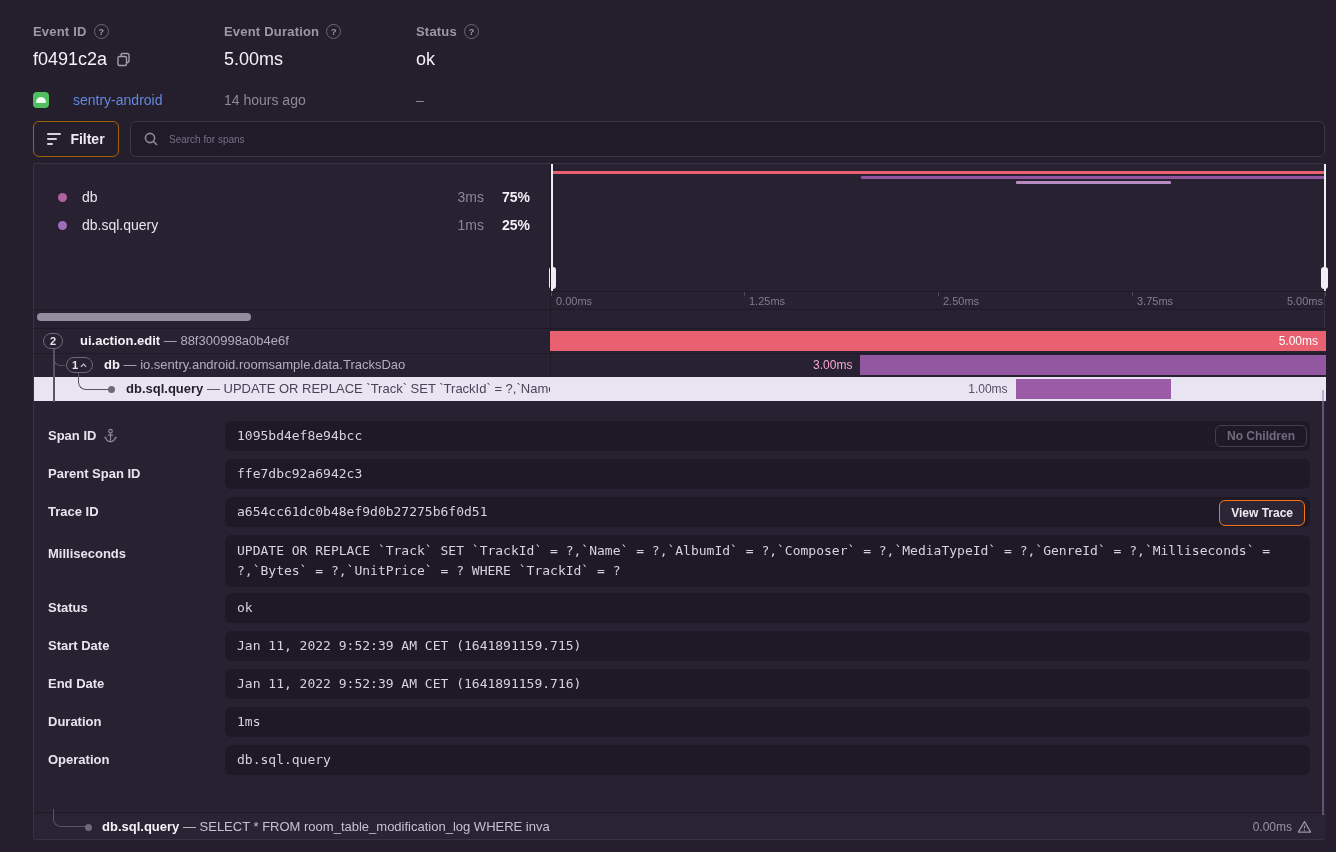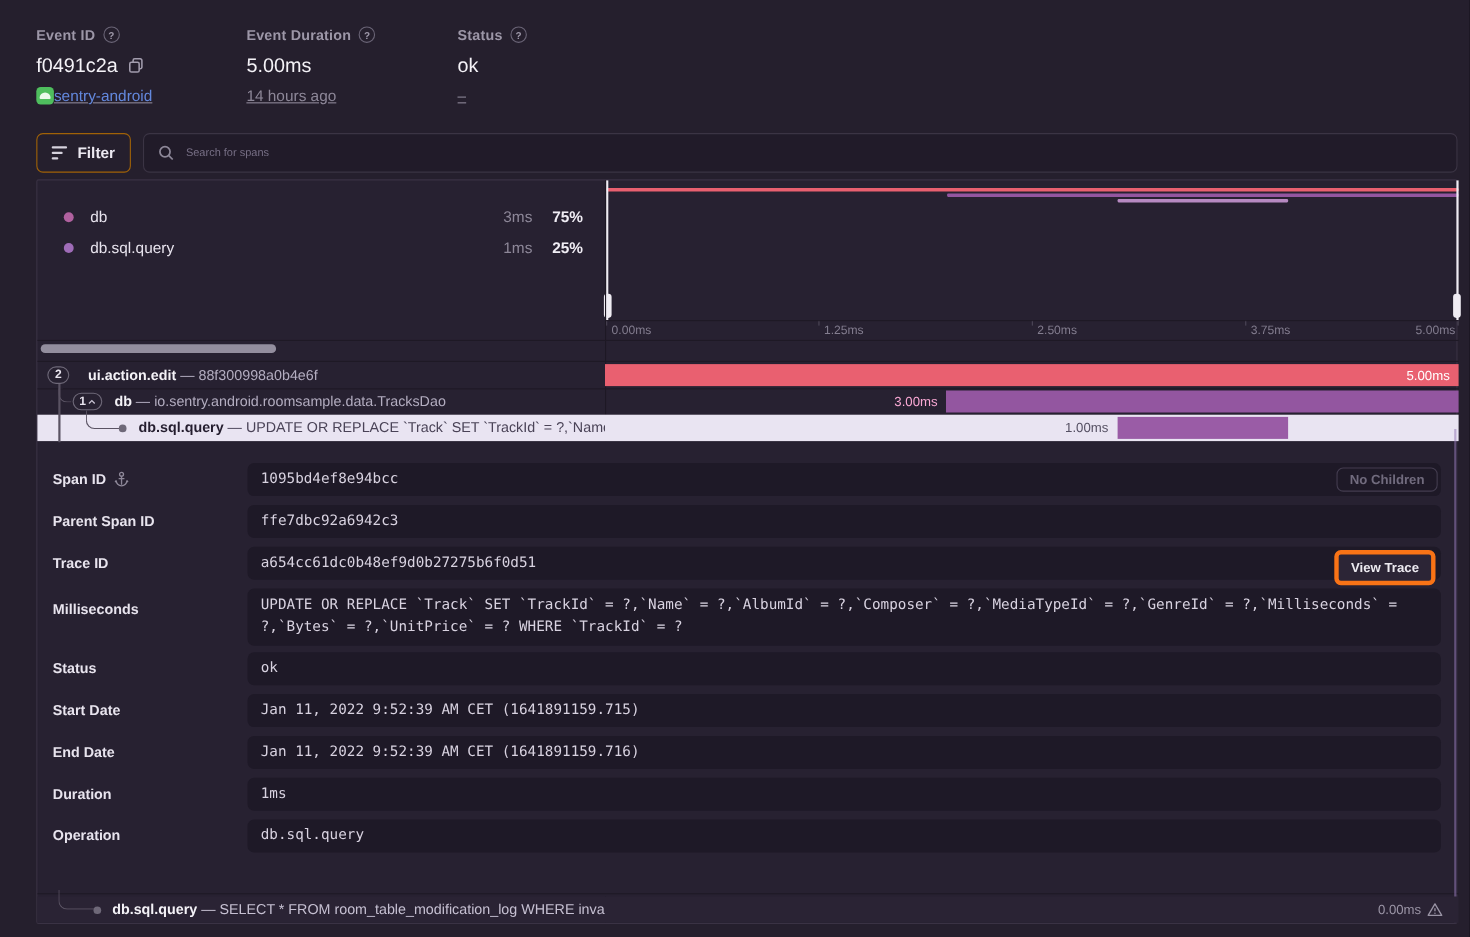--- a/index.html
+++ b/index.html
@@ -11,21 +11,21 @@
   }
 
   
   .hcol { position:absolute; top:24px; }
   .hlabel-row { display:flex; align-items:center; gap:7px; }
   .hlabel { font-size:13px; font-weight:700; color:#9d97a8; letter-spacing:.2px; }
   .qicon { width:15px; height:15px; border:1.4px solid #6a6476; border-radius:50%;
     display:flex; align-items:center; justify-content:center;
     font-size:9px; font-weight:700; color:#9d97a8; cursor:pointer; }
   .hvalue { margin-top:10px; font-size:18px; color:#f4f2f7; display:flex; align-items:center; gap:8px; }
-  .hsub { margin-top:9px; font-size:14px; color:#8d8798; display:flex; align-items:center; gap:0;text-decoration:underline; }
+  .hsub { margin-top:22px; font-size:14px; color:#8d8798; display:flex; align-items:center; gap:24px; }
   .proj-link { color:#6388dd; font-size:14px; cursor:pointer; }
   .android-ic { width:16px; height:16px; background:#4fbe5e; border-radius:4px; position:relative; }
   .android-ic::after { content:""; position:absolute; left:3px; top:5px; width:10px; height:6px;
     background:#eafaec; border-radius:5px 5px 1px 1px; }
   .copy-ic { cursor:pointer; display:inline-flex; }
 
   
   .filter-btn { position:absolute; left:33px; top:121px; width:86px; height:36px;
     border:1px solid #a16207; border-radius:6px; display:flex; align-items:center;
     justify-content:center; gap:9px; cursor:pointer; background:transparent; }
@@ -94,21 +94,21 @@
   .detail { position:absolute; left:1px; top:238px; width:1290px; height:410px; background:#272131; }
   .dlabel { position:absolute; left:13px; font-size:13px; font-weight:700; color:#e8e4ee; }
   .dbox { position:absolute; left:190px; width:1085px; background:#1e1927; border-radius:6px;
     font-family:"DejaVu Sans Mono", monospace; font-size:13px; color:#d8d2e0; }
   .dbox.single { height:30px; line-height:30px; padding:0 12px; white-space:nowrap; overflow:hidden; }
   .dbox.multi { height:52px; line-height:20px; padding:6px 12px; }
   .chip-btn { position:absolute; border-radius:6px; font-family:"Liberation Sans", sans-serif;
     display:flex; align-items:center; justify-content:center; }
   .no-children { right:18px; height:22px; padding:0 11px; border:1px solid #443d50;
     color:#716b7e; font-size:12px; font-weight:700; background:#1e1927; }
-  .view-trace { right:20px; height:24px; padding:12px 11px; border:4px solid #f97316;
+  .view-trace { right:20px; height:24px; padding:12px 11px; border:1px solid #f97316;
     color:#eceaf0; font-size:12px; font-weight:700; background:#2c2536; cursor:pointer; }
 
   .accent-vline { position:absolute; left:1288px; top:226px; width:2px; height:449px;
     background:rgba(150,122,182,.55); }
 
   
   .bottom-row { position:absolute; left:0; top:651px; width:1292px; height:24px;
     background:#2a2334; cursor:pointer; }
   .bottom-row .name-cell { position:absolute; left:68px; top:0; width:448px; height:24px;
     overflow:hidden; white-space:nowrap; line-height:24px; font-size:13px; }

